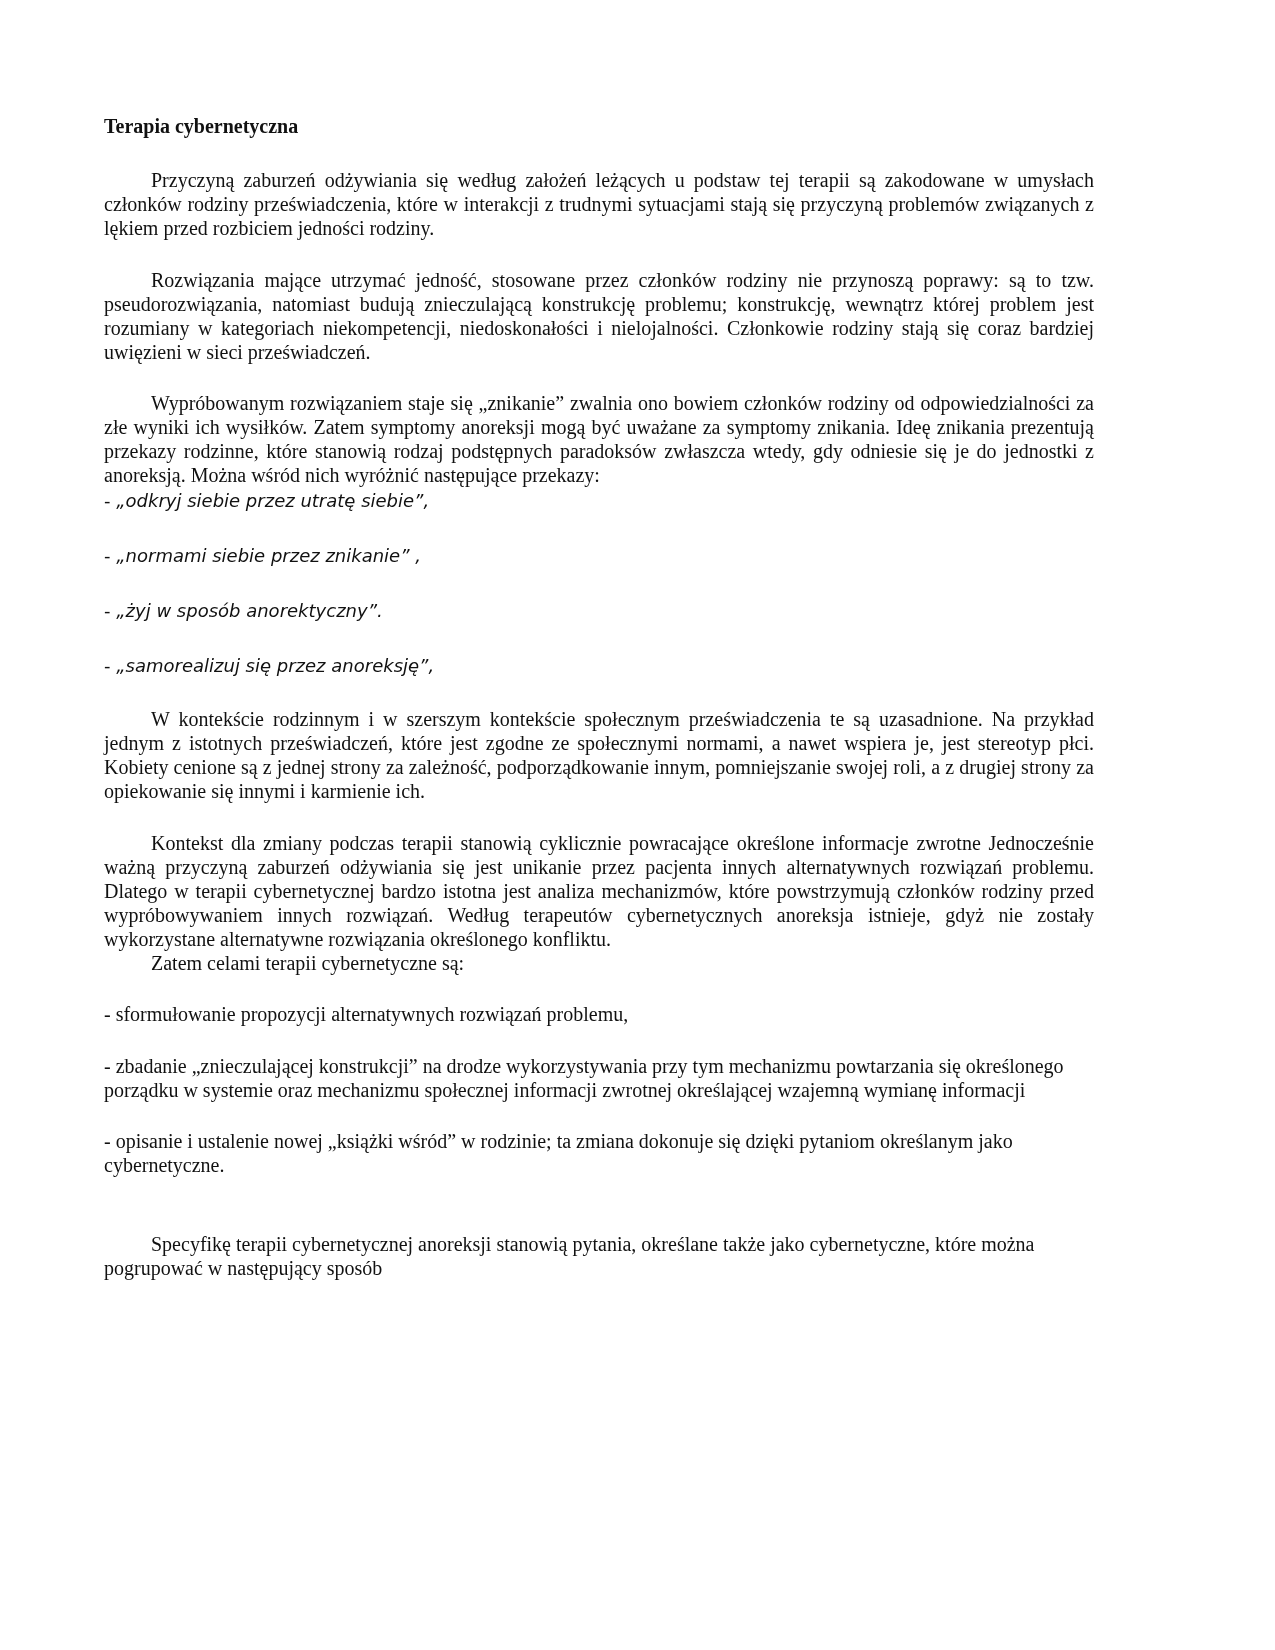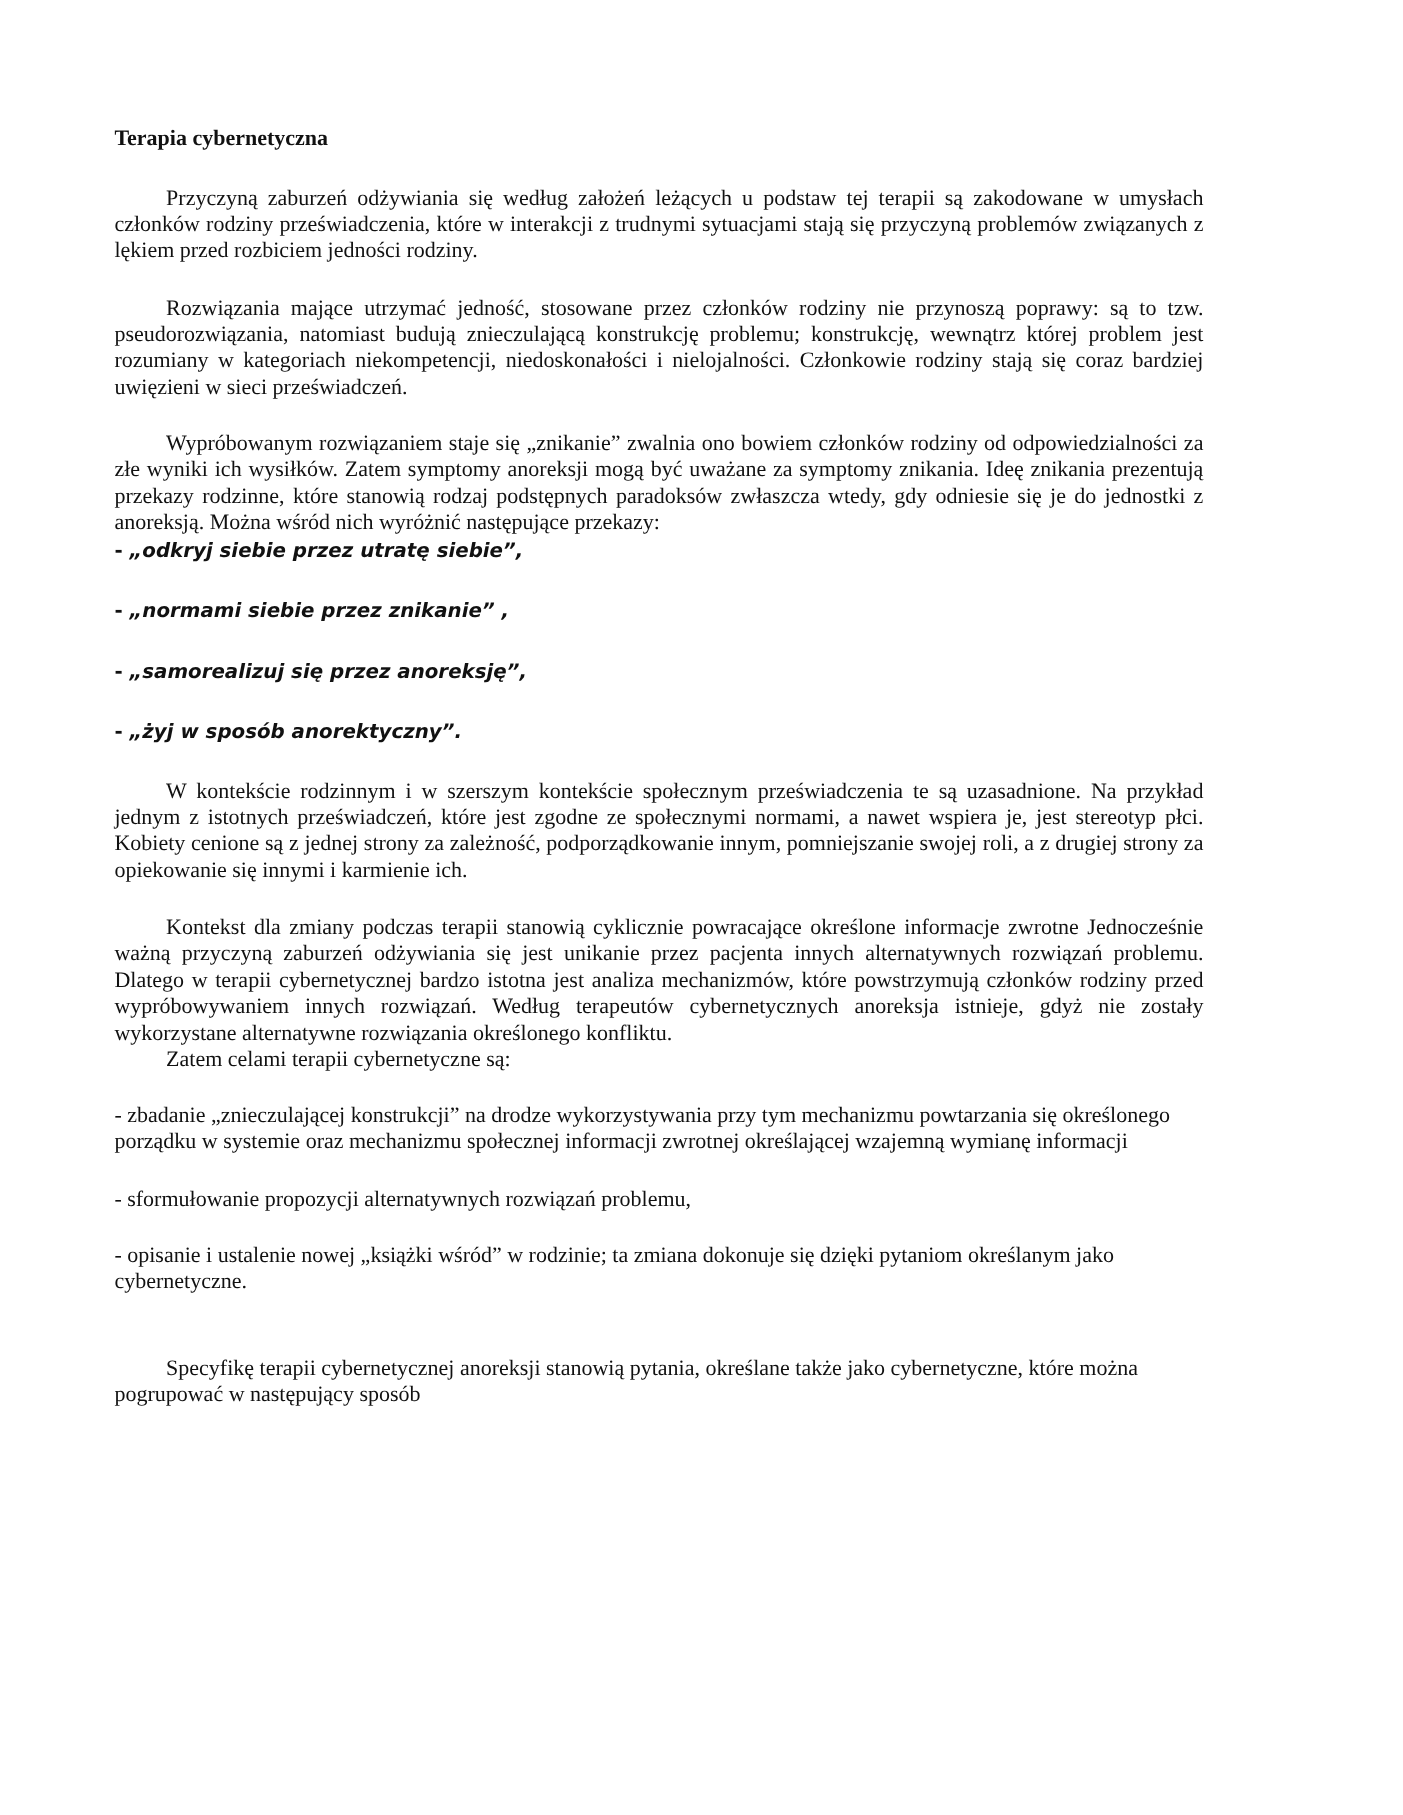--- a/index.html
+++ b/index.html
@@ -36,48 +36,47 @@
     .indent { text-indent: 47px; }
     .gap { margin-top: 27.5px; }
     .gap2 { margin-top: 55px; }
     .left { text-align: left; }
     .quote-item {
       font-style: italic;
       font-family: "DejaVu Sans", sans-serif;
       font-size: 18px;
       line-height: 27.5px;
       margin: 0;
-      font-weight: bold;
     }
     .quote-item .dash { font-style: normal; }
     .qgap { margin-top: 27.5px; }
   </style>
 </head>
 <body>
 
 <div class="page">
   <div class="title">Terapia cybernetyczna</div>
 
   <p class="indent">Przyczyną zaburzeń odżywiania się według założeń leżących u podstaw tej terapii są zakodowane w umysłach członków rodziny przeświadczenia, które w interakcji z trudnymi sytuacjami stają się przyczyną problemów związanych z lękiem przed rozbiciem jedności rodziny.</p>
 
   <p class="indent gap">Rozwiązania mające utrzymać jedność, stosowane przez członków rodziny nie przynoszą poprawy: są to tzw. pseudorozwiązania, natomiast budują znieczulającą konstrukcję problemu; konstrukcję, wewnątrz której problem jest rozumiany w kategoriach niekompetencji, niedoskonałości i nielojalności. Członkowie rodziny stają się coraz bardziej uwięzieni w sieci przeświadczeń.</p>
 
   <p class="indent gap">Wypróbowanym rozwiązaniem staje się „znikanie” zwalnia ono bowiem członków rodziny od odpowiedzialności za złe wyniki ich wysiłków. Zatem symptomy anoreksji mogą być uważane za symptomy znikania. Ideę znikania prezentują przekazy rodzinne, które stanowią rodzaj podstępnych paradoksów zwłaszcza wtedy, gdy odniesie się je do jednostki z anoreksją. Można wśród nich wyróżnić następujące przekazy:</p>
 
   <div>
     <div class="quote-item"><span class="dash">-</span> <span>„odkryj siebie przez utratę siebie”,</span></div>
     <div class="quote-item qgap"><span class="dash">-</span> <span>„normami siebie przez znikanie” ,</span></div>
+    <div class="quote-item qgap"><span class="dash">-</span> <span>„żyj w sposób anorektyczny”.</span></div>
     <div class="quote-item qgap"><span class="dash">-</span> <span>„samorealizuj się przez anoreksję”,</span></div>
-    <div class="quote-item qgap"><span class="dash">-</span> <span>„żyj w sposób anorektyczny”.</span></div>
   </div>
 
   <p class="indent gap">W kontekście rodzinnym i w szerszym kontekście społecznym przeświadczenia te są uzasadnione. Na przykład jednym z istotnych przeświadczeń, które jest zgodne ze społecznymi normami, a nawet wspiera je, jest stereotyp płci. Kobiety cenione są z jednej strony za zależność, podporządkowanie innym, pomniejszanie swojej roli, a z drugiej strony za opiekowanie się innymi i karmienie ich.</p>
 
   <p class="indent gap">Kontekst dla zmiany podczas terapii stanowią cyklicznie powracające określone informacje zwrotne Jednocześnie ważną przyczyną zaburzeń odżywiania się jest unikanie przez pacjenta innych alternatywnych rozwiązań problemu. Dlatego w terapii cybernetycznej bardzo istotna jest analiza mechanizmów, które powstrzymują członków rodziny przed wypróbowywaniem innych rozwiązań. Według terapeutów cybernetycznych anoreksja istnieje, gdyż nie zostały wykorzystane alternatywne rozwiązania określonego konfliktu.</p>
 
   <p class="indent left">Zatem celami terapii cybernetyczne są:</p>
 
+  <p class="left gap">- sformułowanie propozycji alternatywnych rozwiązań problemu,</p>
   <p class="left gap">- zbadanie „znieczulającej konstrukcji” na drodze wykorzystywania przy tym mechanizmu powtarzania się określonego porządku w systemie oraz mechanizmu społecznej informacji zwrotnej określającej wzajemną wymianę informacji</p>
-  <p class="left gap">- sformułowanie propozycji alternatywnych rozwiązań problemu,</p>
   <p class="left gap">- opisanie i ustalenie nowej „książki wśród” w rodzinie; ta zmiana dokonuje się dzięki pytaniom określanym jako cybernetyczne.</p>
 
   <p class="indent left gap2">Specyfikę terapii cybernetycznej anoreksji stanowią pytania, określane także jako cybernetyczne, które można pogrupować w następujący sposób</p>
 </div>
 
 </body></html>

